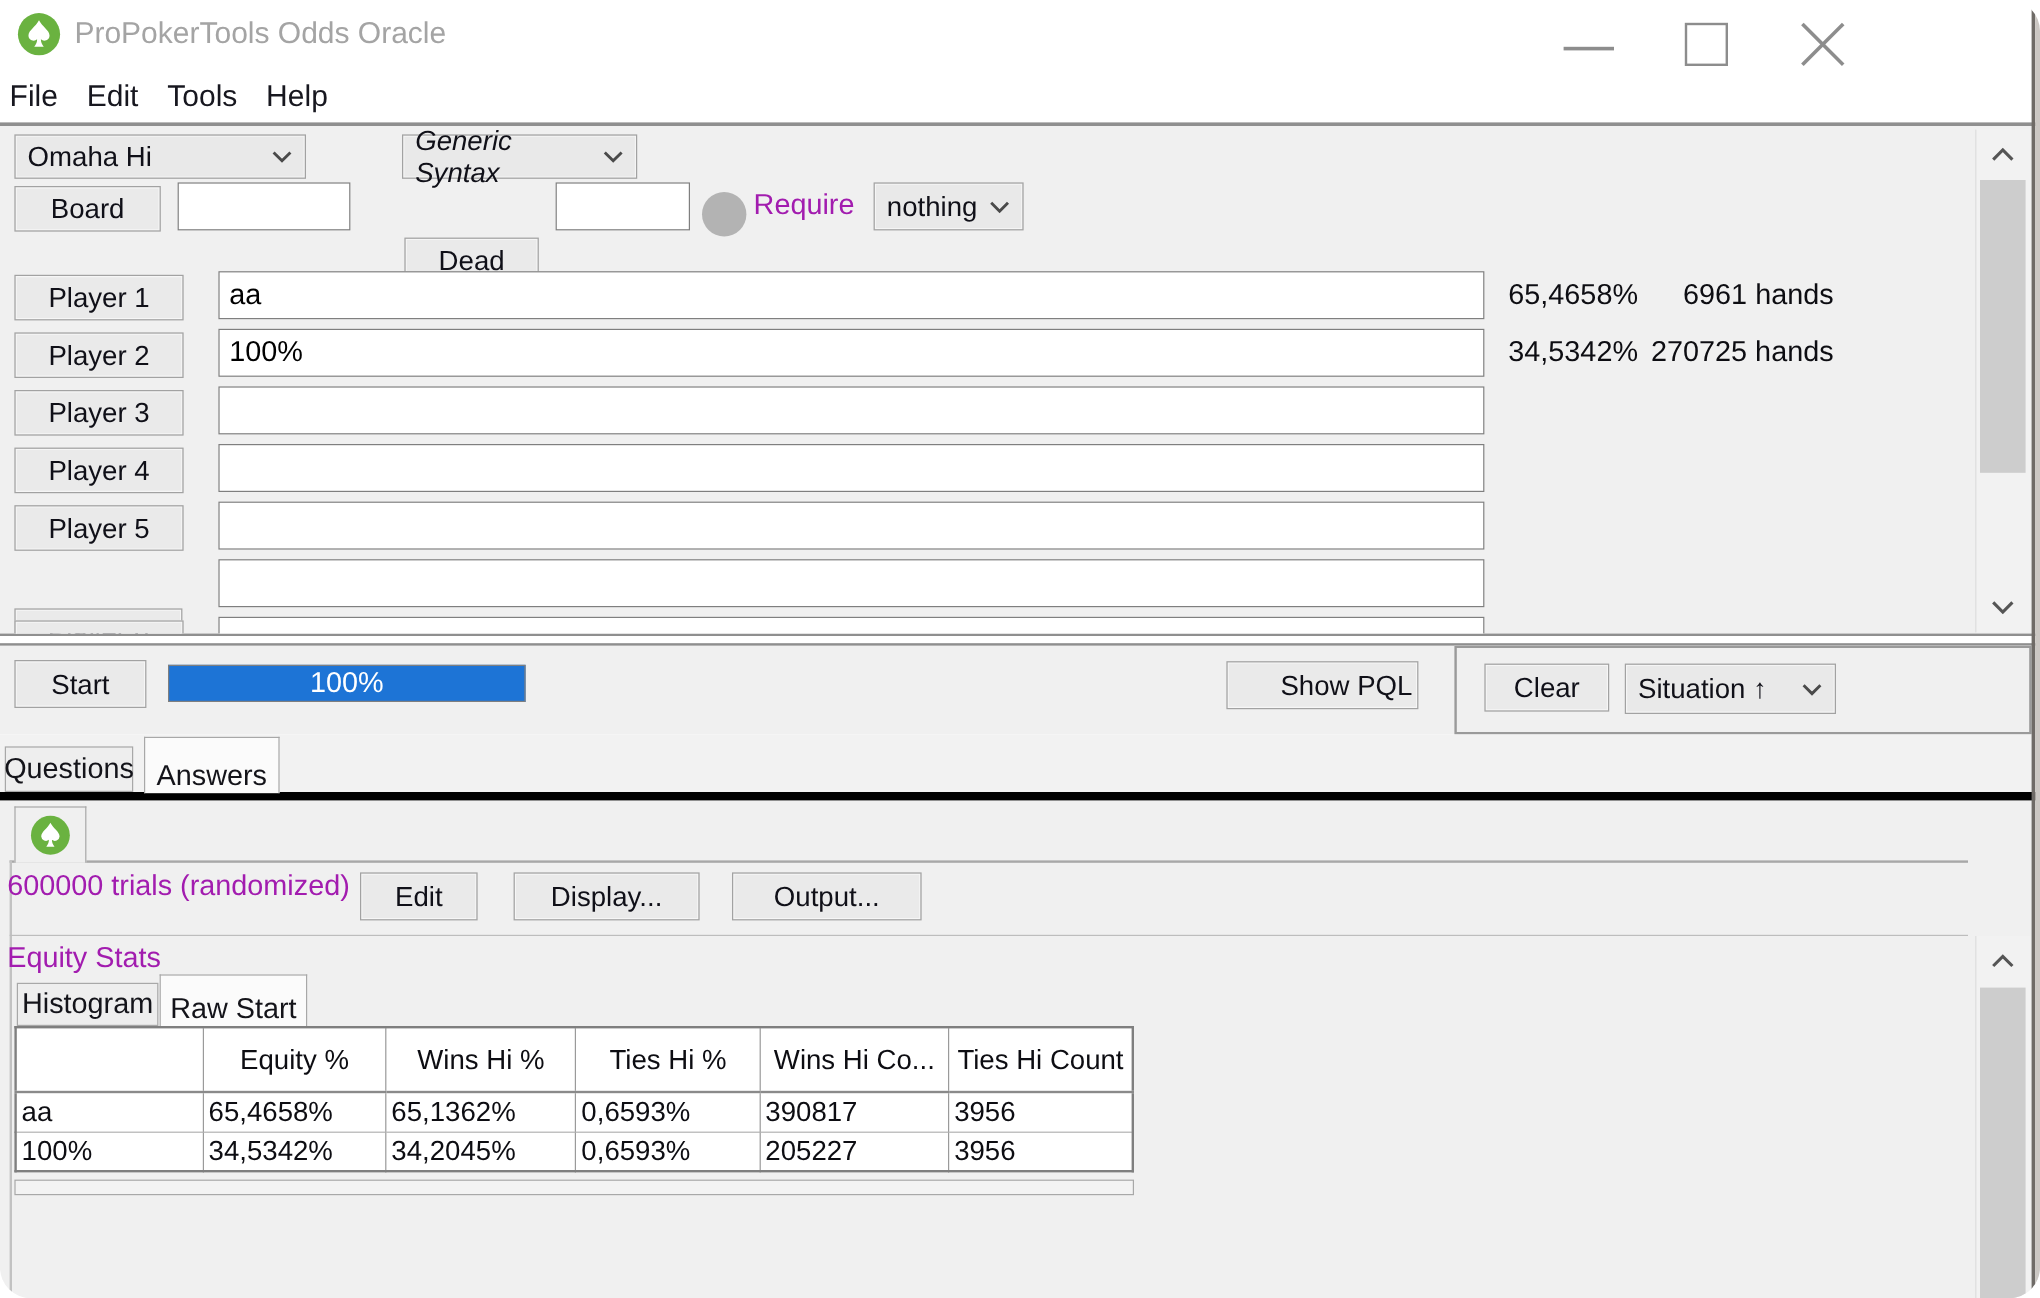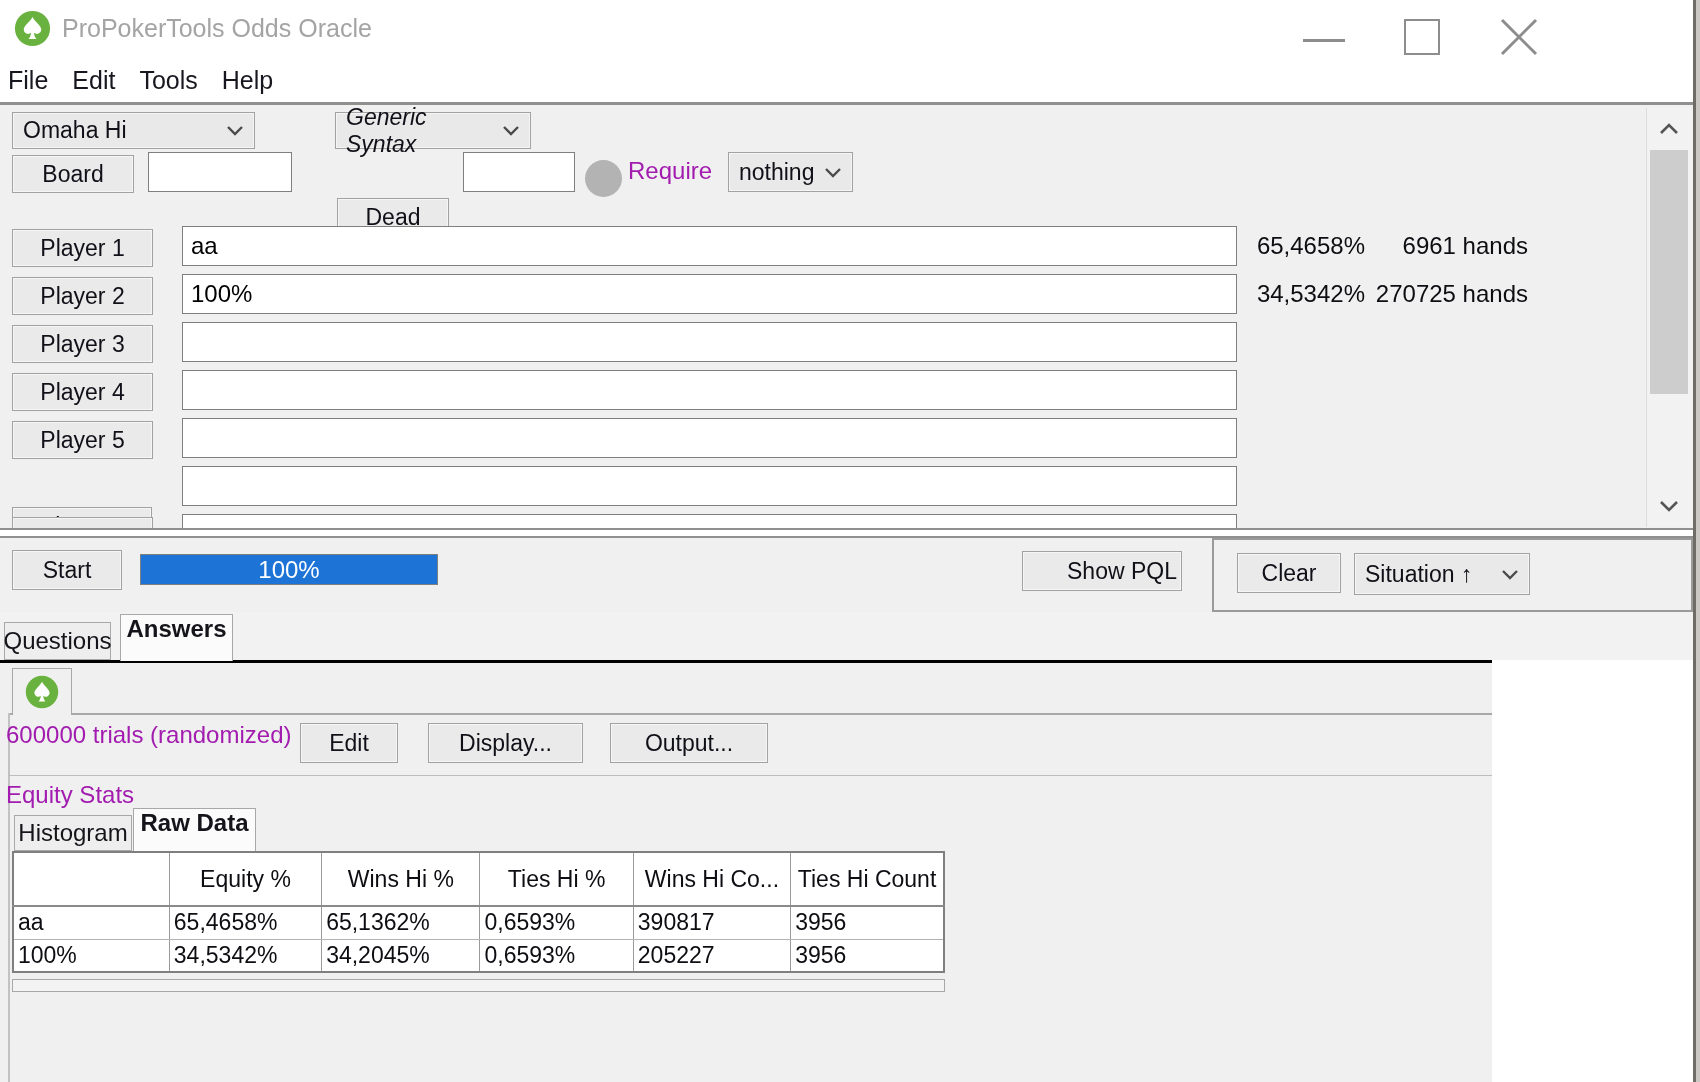--- a/index.html
+++ b/index.html
@@ -1,19 +1,19 @@
 <!DOCTYPE html>
 <html style="--progress-blue: #1d74d6; --logo-green: #6ab240; --title-gray: #a4a4a4;"><head>
 <meta charset="utf-8">
 <style>
   * { margin:0; padding:0; box-sizing:border-box; }
   html,body { background:#fff; }
   #app {
     position:relative; width:1700px; height:1082px; overflow:hidden;
-    background:#fff; font-family:"Liberation Sans", sans-serif; color:#14141a;
+    background:#fff; font-family:"Liberation Sans", sans-serif; color:#14141a;border-radius:26px;
   }
   
   .titlebar { position:absolute; left:0; top:0; width:1700px; height:60px; background:#fff; }
   .applogo { position:absolute; left:14px; top:10px; width:37px; height:37px; }
   .apptitle { position:absolute; left:62px; top:14px; font-size:25px; color:var(--title-gray,#a4a4a4); white-space:nowrap; }
   .wc-min { position:absolute; left:1303px; top:39px; width:42px; height:3px; background:#8d8d8d; }
   .wc-max { position:absolute; left:1404px; top:19px; width:36px; height:36px; border:2px solid #8d8d8d; background:#fff; }
   .wc-close { position:absolute; left:1494px; top:13px; width:50px; height:48px; }
   
   .menubar { position:absolute; left:0; top:58px; width:1700px; height:44px; background:#fff;
@@ -41,24 +41,24 @@
                border-top:2px solid #8f8f8f; }
   .progress { position:absolute; left:140px; top:16px; width:298px; height:31px; border:1px solid #7f7f7f;
               background:var(--progress-blue,#1d74d6); display:flex; align-items:center; justify-content:center; }
   .progress .ptext { color:#fff; font-size:24px; }
   .groupbox { position:absolute; left:1212px; top:0; width:481px; height:74px; border:2px solid #9a9a9a; background:#f0f0f0; }
   
   .tabstrip { position:absolute; left:0; top:612px; width:1700px; height:48px; background:#f2f2f2; }
   .tab-unsel { position:absolute; background:#eeeeee; border:1px solid #a8a8a8; display:flex; align-items:center;
                justify-content:center; font-size:24px; }
   .tab-sel { position:absolute; background:#fbfbfb; border:1px solid #a8a8a8; border-bottom:none;
-             display:flex; align-items:flex-start; justify-content:center; font-size:24px; z-index:3;font-weight:bold; }
-  
-  .answers { position:absolute; left:0; top:660px; width:1492px; height:422px; background:#f0f0f0;
-             border-top:3px solid #000000; overflow:hidden; }
+             display:flex; align-items:flex-end; justify-content:center; font-size:24px; z-index:3; }
+  
+  .answers { position:absolute; left:0; top:660px; width:1700px; height:422px; background:#f0f0f0;
+             border-top:7px solid #000000; overflow:hidden; }
   .divline { position:absolute; background:#a8a8a8; }
   .label-lg { font-size:24px; color:#a21caf; white-space:nowrap; }
   
   .eqtable { position:absolute; left:12px; top:188px; width:933px; border-collapse:collapse;
              table-layout:fixed; background:#fff; border:2px solid #7f7f7f; }
   .eqtable th { height:54px; font-size:23px; font-weight:normal; color:#0d0d12; background:#fff;
                 border-right:1px solid #9a9a9a; border-bottom:2px solid #8a8a8a; text-align:center;
                 overflow:hidden; white-space:nowrap; }
   .eqtable td { height:33px; font-size:23px; color:#0d0d12; background:#fff; padding-left:4px;
                 border-right:1px solid #9a9a9a; border-bottom:1px solid #b2b2b2; overflow:hidden; white-space:nowrap; }
@@ -255,21 +255,21 @@
     </div>
 
     <div class="divline" style="left:8px; top:112px; width:1632px; height:1px; background:#bdbdbd;"></div>
 
     <span class="abs label-lg" style="left:6px; top:118px;">Equity Stats</span>
 
     <div class="tab-unsel" style="left:14px; top:152px; width:118px; height:36px;">
       <span>Histogram</span>
     </div>
     <div class="tab-sel" style="left:133px; top:145px; width:123px; height:43px;">
-      <span>Raw Data</span>
+      <span>Raw Start</span>
     </div>
 
     <table class="eqtable">
       <colgroup>
         <col style="width:156px">
           <col style="width:152px">
           <col style="width:158px">
         <col style="width:153px">
           <col style="width:157px">
           <col style="width:153px">

